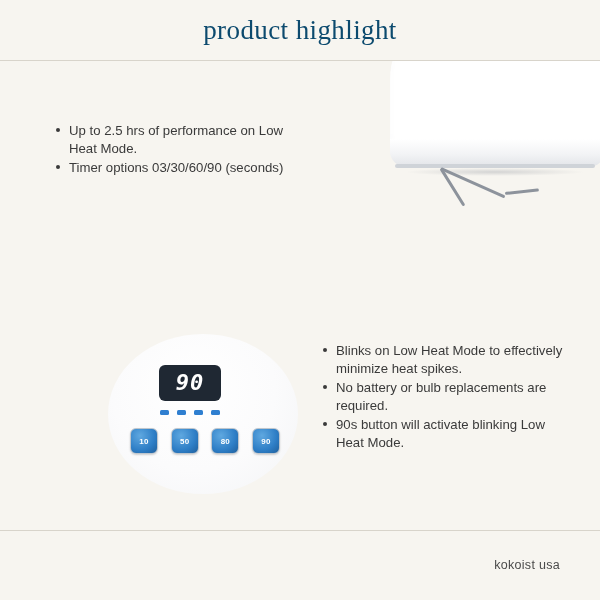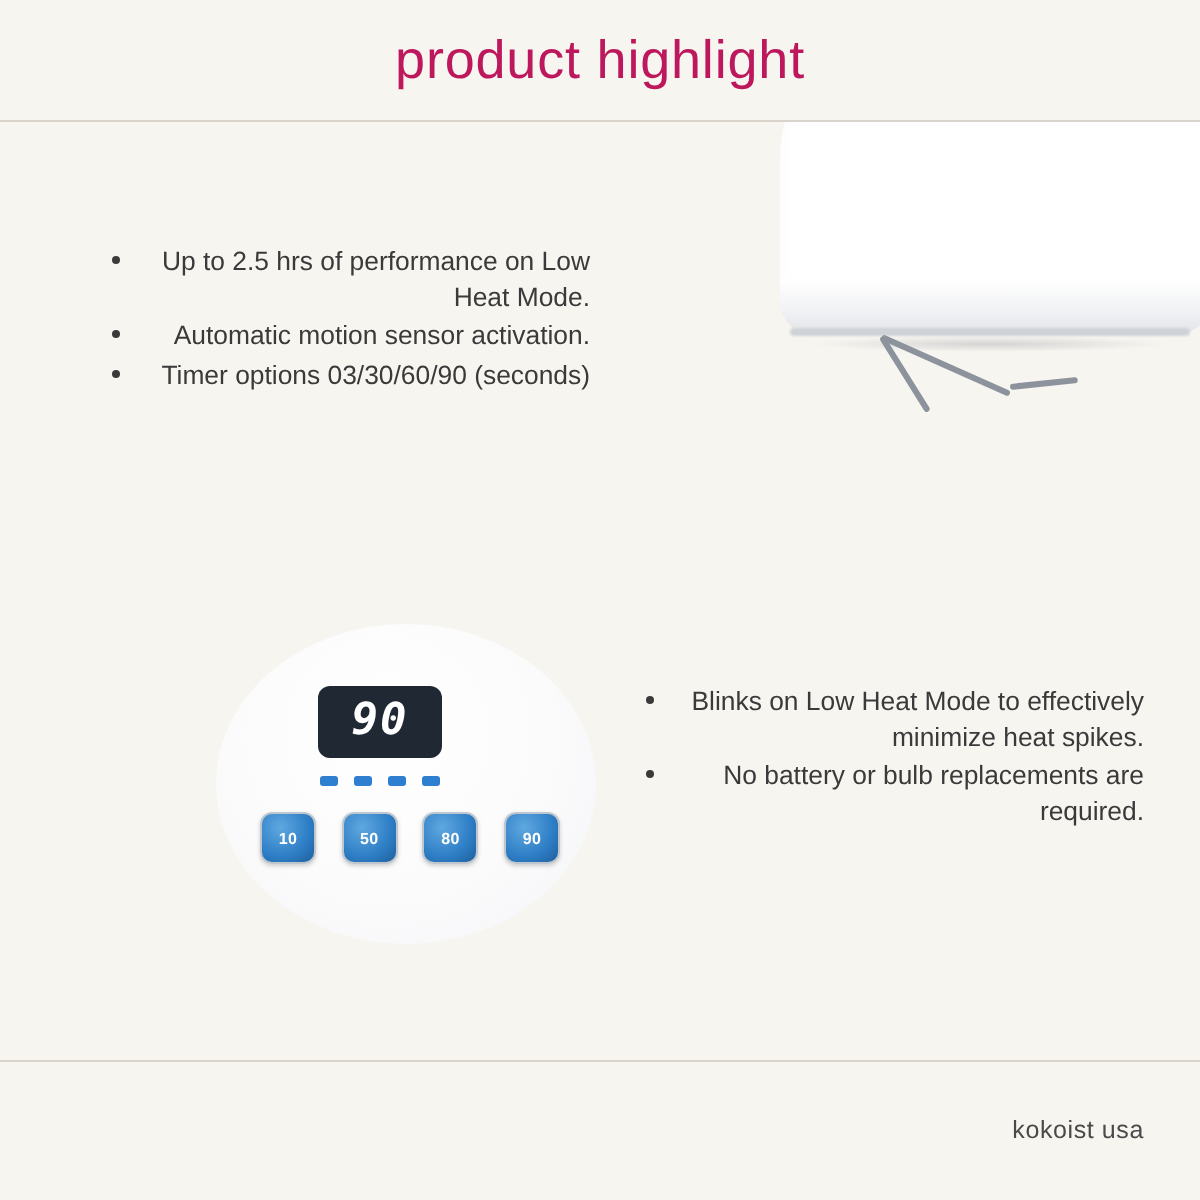--- a/index.html
+++ b/index.html
@@ -26,23 +26,23 @@
     position: absolute;
     top: 0;
     left: 0;
     width: 600px;
     height: 60px;
     display: flex;
     align-items: center;
     justify-content: center;
   }
   .header-title {
-    font-family: Liberation Sans, sans-serif;
+    font-family: Liberation Serif, serif;
     font-size: 27px;
-    color: #be185d;
+    color: #0c4a6e;
     letter-spacing: 0.4px;
     font-weight: 400;
   }
   .rule-top {
     position: absolute;
     top: 60px;
     left: 0;
     width: 600px;
     height: 1px;
     background: #d8d4cb;
@@ -59,36 +59,35 @@
   
   .footer {
     position: absolute;
     top: 530px;
     left: 0;
     width: 600px;
     height: 70px;
     display: flex;
     align-items: center;
     justify-content: flex-end;
-    padding-right: 28px;
+    padding-right: 40px;
     box-sizing: border-box;
     border-radius: 32px;
   }
   .footer-text {
     font-size: 12.5px;
     color: #4a4a4a;
     letter-spacing: 0.3px;
   }
 
   
   ul.bullets {
     list-style: none;
     margin: 0;
     padding: 0;
-    text-align: right;
   }
   ul.bullets li {
     position: relative;
     padding-left: 14px;
     margin-bottom: 2px;
     font-size: 13.2px;
     line-height: 1.33;
     color: #3a3a3a;
   }
   ul.bullets li:before {
@@ -188,21 +187,21 @@
     width: 34px;
     height: 2.5px;
     transform: rotate(-6deg);
     transform-origin: left center;
   }
 
   
   .photo-panel {
     position: absolute;
     left: 108px;
-    top: 312px;
+    top: 334px;
     width: 190px;
     height: 160px;
   }
   .panel-circle {
     position: absolute;
     left: 0;
     top: 0;
     width: 190px;
     height: 160px;
     border-radius: 50%;
@@ -286,21 +285,20 @@
     <div class="lamp-underline"></div>
     <div class="lamp-shadow"></div>
     <div class="leg leg-a"></div>
     <div class="leg leg-b"></div>
     <div class="leg leg-c"></div>
   </div>
 
   <div class="list-left">
     <ul class="bullets">
       <li>Up to 2.5 hrs of performance on Low Heat Mode.</li>
-      <li>Automatic motion sensor activation.</li>
       <li>Timer options 03/30/60/90 (seconds)</li>
     </ul>
   </div>
 
   <div class="photo-panel">
     <div class="panel-circle"></div>
     <div class="display">
       <div class="display-digits">90</div>
     </div>
     <div class="dots">
@@ -322,20 +320,21 @@
       <div class="btn">
         <span>90</span>
       </div>
     </div>
   </div>
 
   <div class="list-right">
     <ul class="bullets">
       <li>Blinks on Low Heat Mode to effectively minimize heat spikes.</li>
       <li>No battery or bulb replacements are required.</li>
+      <li>90s button will activate blinking Low Heat Mode.</li>
     </ul>
   </div>
 
   <div class="rule-bottom"></div>
   <div class="footer">
     <div class="footer-text">kokoist usa</div>
   </div>
 
 </div>
 

